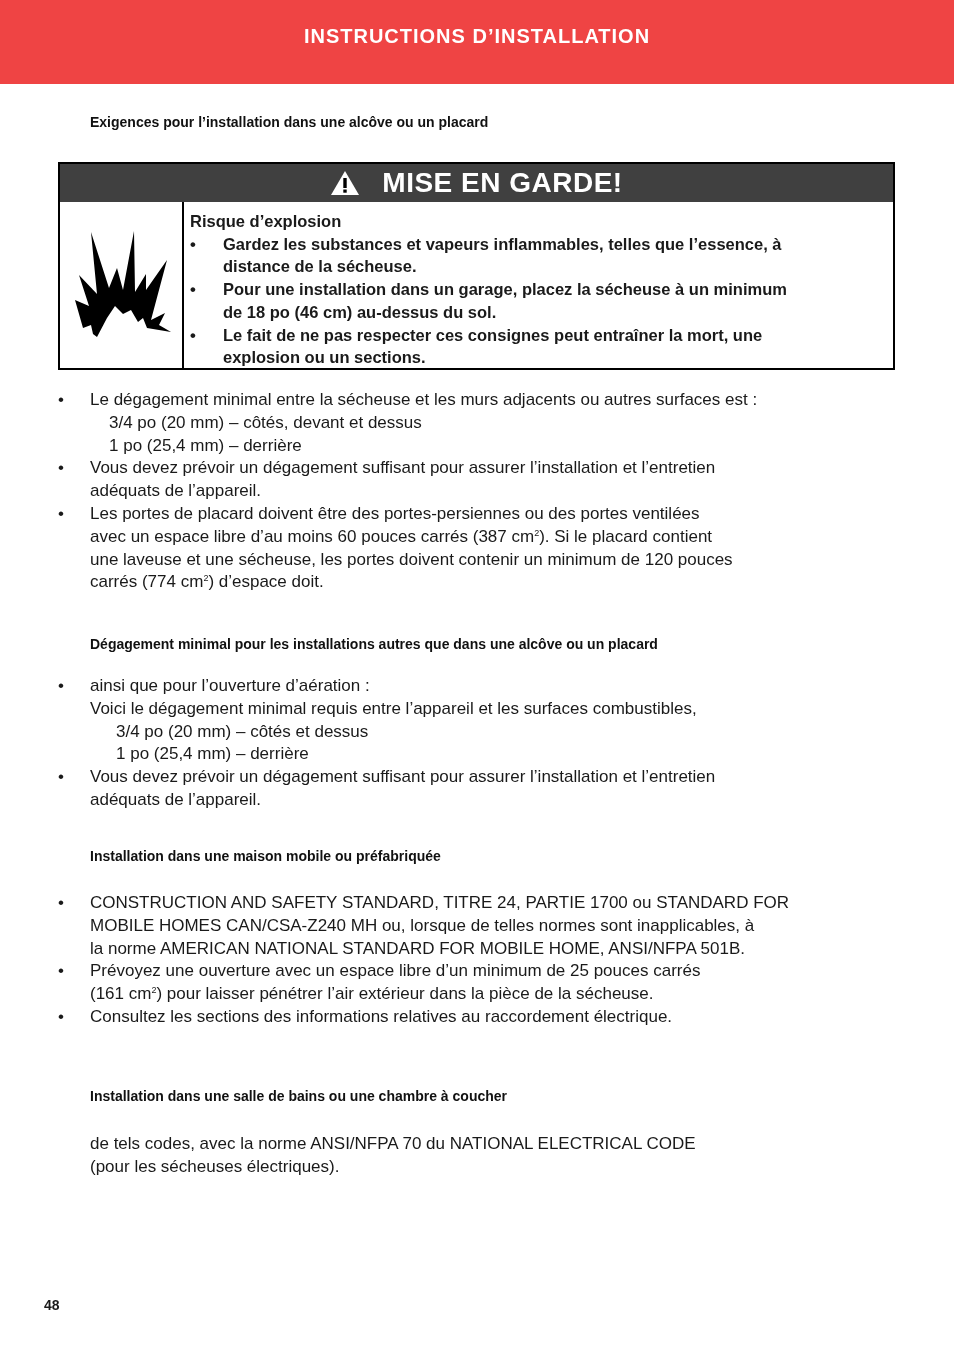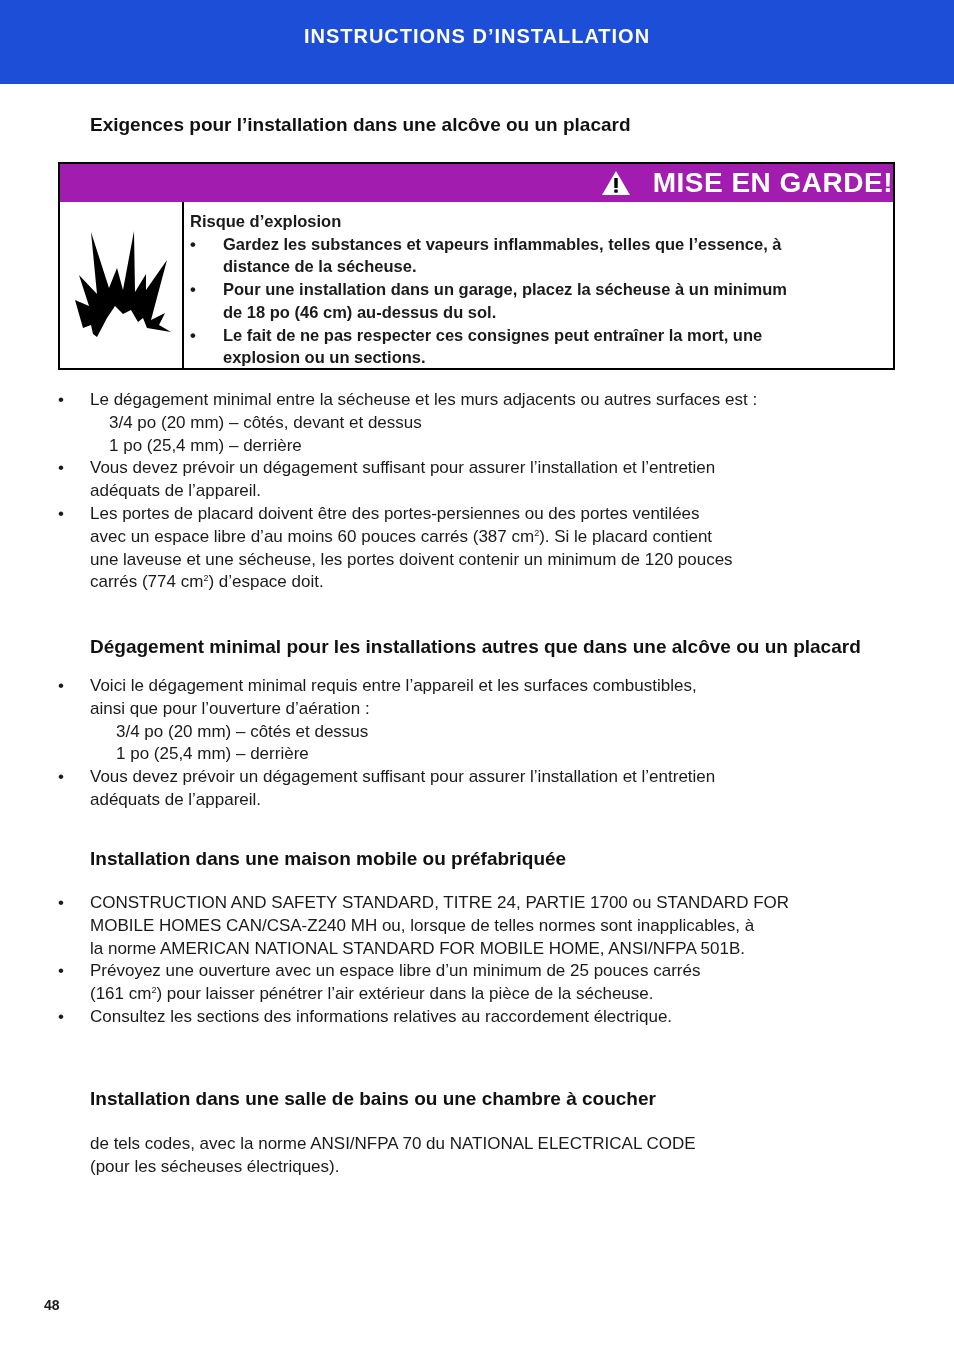--- a/index.html
+++ b/index.html
@@ -1,37 +1,37 @@
 <!DOCTYPE html>
 <html><head>
 <meta charset="utf-8">
 <style>
   html, body { margin: 0; padding: 0; background: #ffffff; }
   body {
     width: 954px; height: 1354px; position: relative; overflow: hidden;
     font-family: "Liberation Sans", "DejaVu Sans", sans-serif; color: #1a1a1a;
   }
   .header-bar {
-    position: absolute; left: 0; top: 0; width: 954px; height: 84px; background: #1d4ed8;
+    position: absolute; left: 0; top: 0; width: 954px; height: 84px; background: #ef4444;
     display: flex; align-items: center; justify-content: center;
   }
   .header-title {
     color: #fff; font-weight: bold; font-size: 20px; letter-spacing: 1px;
     position: relative; top: -6px;
   }
   .subhead {
-    position: absolute; left: 90px; font-weight: bold; font-size: 19px; color: #111;
+    position: absolute; left: 90px; font-weight: bold; font-size: 14px; color: #111;
   }
   .warning-box {
     position: absolute; left: 58px; top: 162px; width: 837px; height: 208px;
     border: 2px solid #000; box-sizing: border-box;
   }
   .warning-head {
-    height: 38px; background: #a21caf; color: #fff; display: flex; align-items: center;
-    justify-content: flex-end; font-weight: bold; font-size: 28px; letter-spacing: 0.5px;
+    height: 38px; background: #404040; color: #fff; display: flex; align-items: center;
+    justify-content: center; font-weight: bold; font-size: 28px; letter-spacing: 0.5px;
   }
   .warning-head .tri { width: 30px; height: 26px; margin-right: 22px; display: inline-block; }
   .warning-body { display: flex; height: 166px; }
   .warning-icon-cell {
     width: 122px; border-right: 2px solid #000; display: flex; align-items: center; justify-content: center;
   }
   .warning-text { padding: 8px 10px 0 6px; font-weight: bold; font-size: 16.5px; line-height: 22.7px; }
   .warning-text .wb { display: flex; }
   .warning-text .wb .dot { width: 33px; flex: none; }
   .list { position: absolute; left: 58px; width: 850px; font-size: 17px; line-height: 22.8px; }
@@ -111,22 +111,22 @@
       <div><span>carrés (774 cm</span><sup>2</sup><span>) d’espace doit.</span></div>
     </div>
   </div>
 </div>
 
 <div class="subhead" style="top:636px;">Dégagement minimal pour les installations autres que dans une alcôve ou un placard</div>
 <div class="list" style="top:675px;">
   <div class="li">
     <span class="dot">•</span>
     <div>
+      <div>ainsi que pour l’ouverture d’aération :</div>
       <div>Voici le dégagement minimal requis entre l’appareil et les surfaces combustibles,</div>
-      <div>ainsi que pour l’ouverture d’aération :</div>
       <div style="padding-left:26px;">3/4 po (20 mm) – côtés et dessus</div>
       <div style="padding-left:26px;">1 po (25,4 mm) – derrière</div>
     </div>
   </div>
   <div class="li">
     <span class="dot">•</span>
     <div>
       <div>Vous devez prévoir un dégagement suffisant pour assurer l’installation et l’entretien</div>
       <div>adéquats de l’appareil.</div>
     </div>

